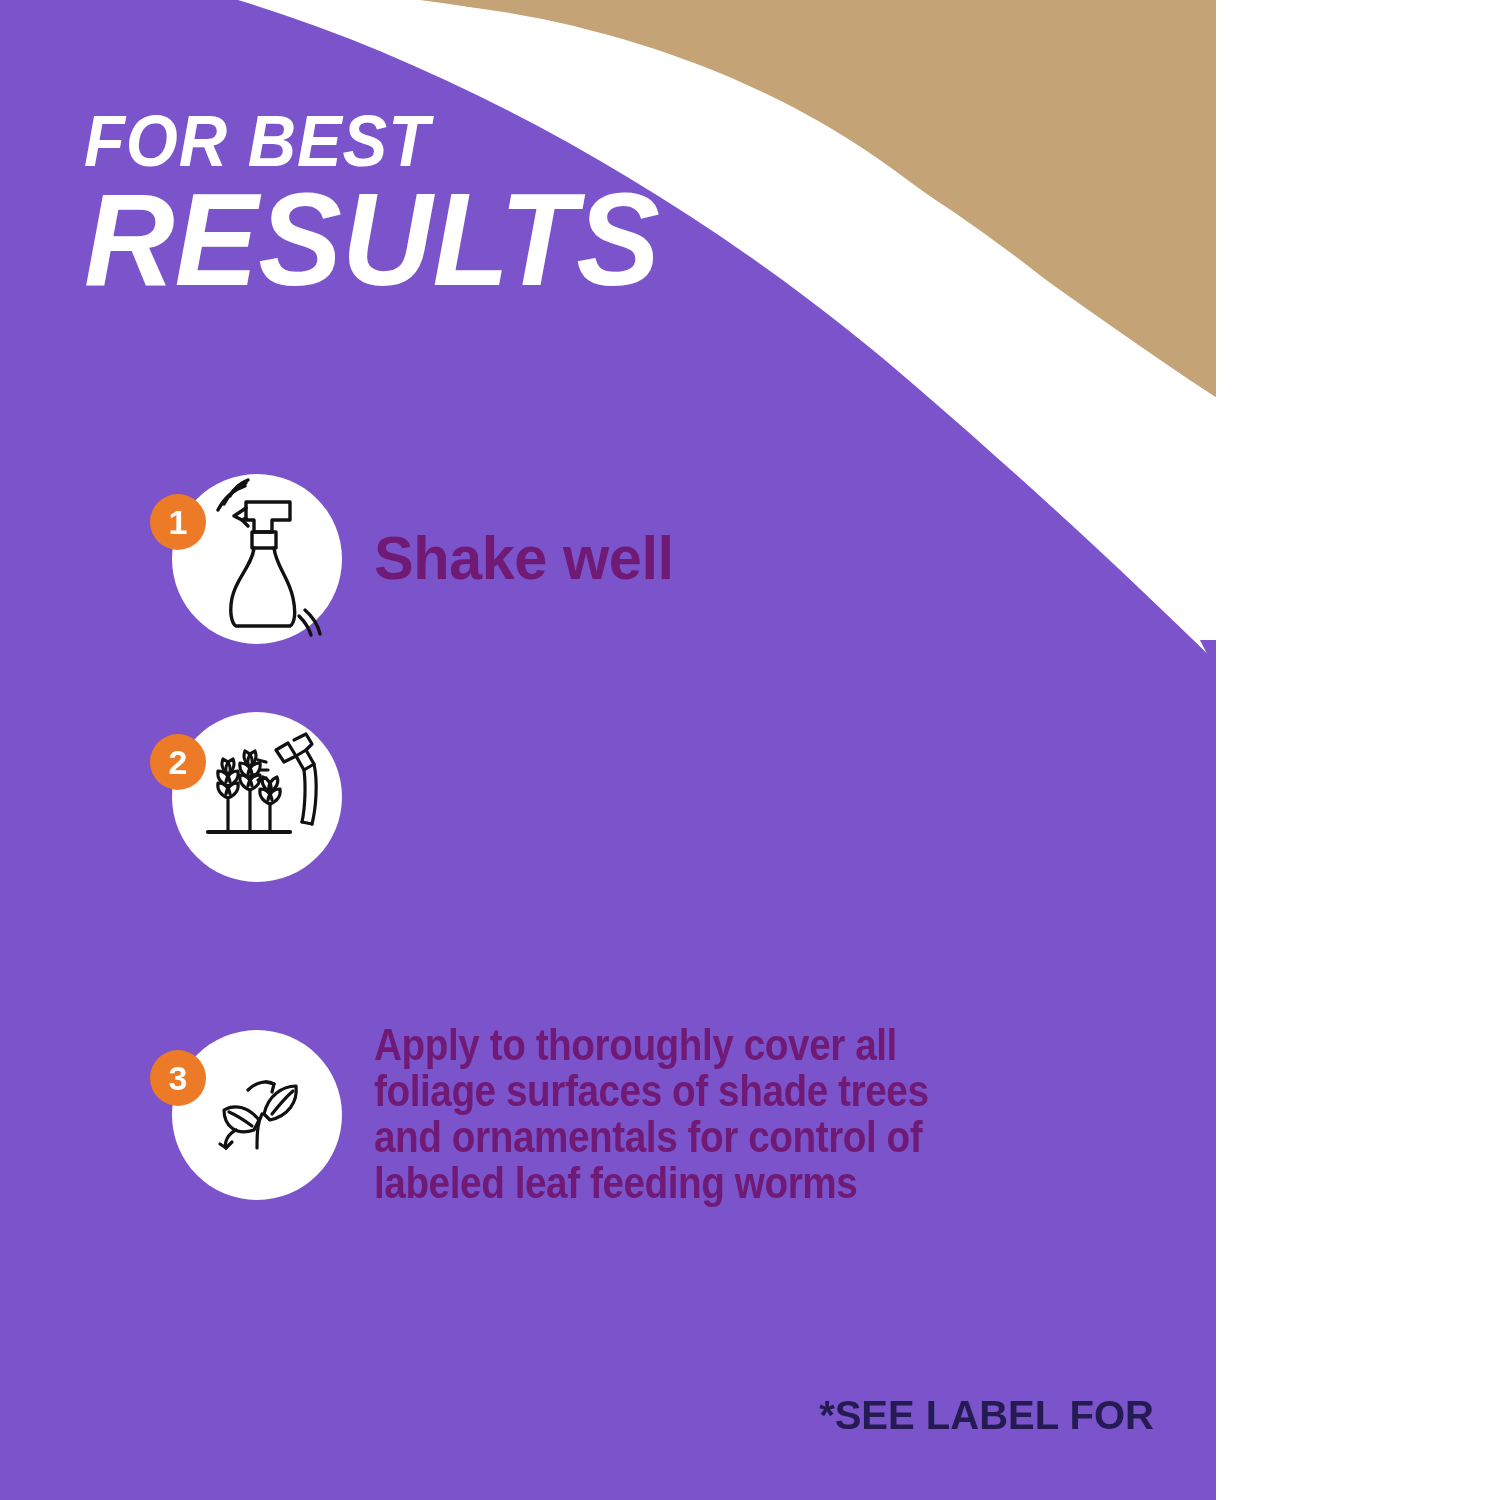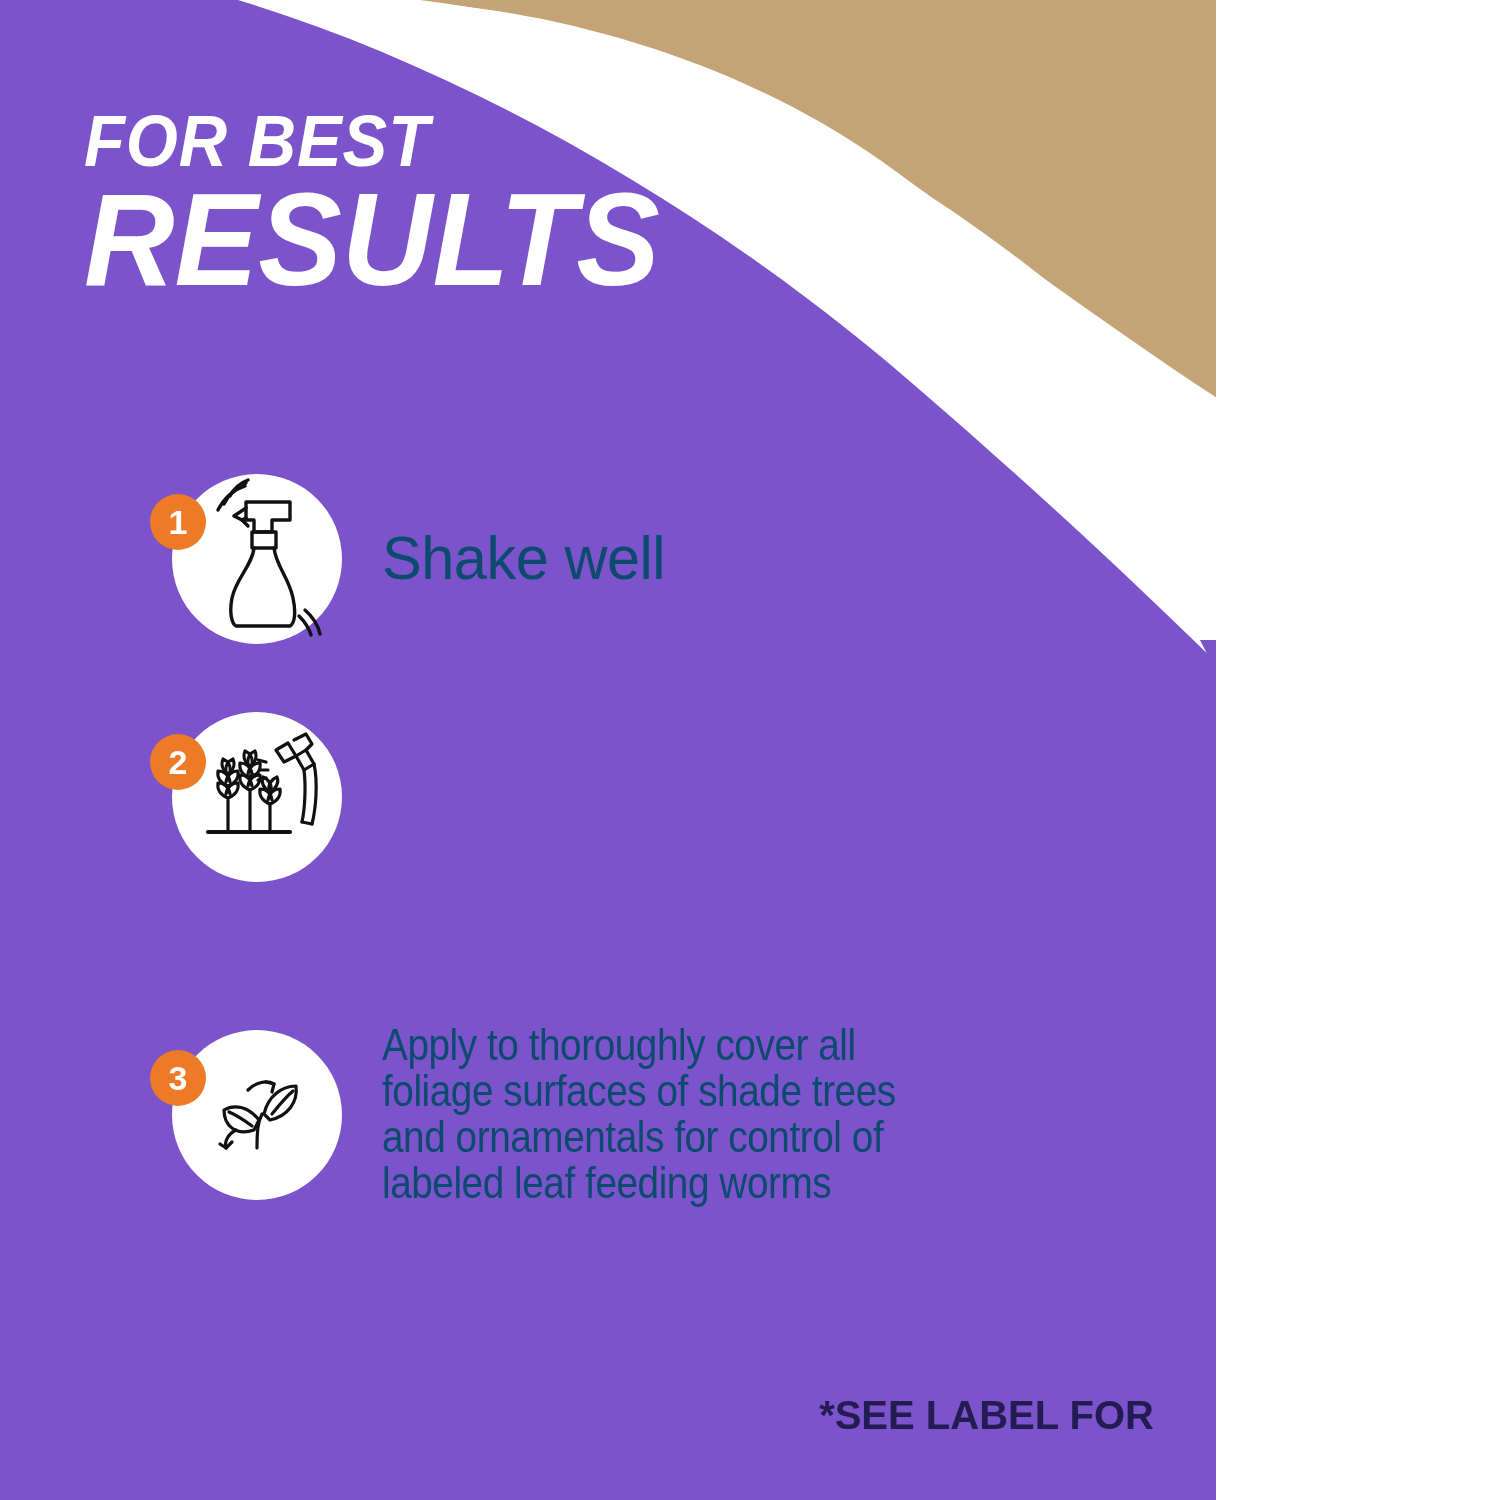--- a/index.html
+++ b/index.html
@@ -108,23 +108,23 @@
     font-size: 34px;
     line-height: 56px;
     text-align: center;
     z-index: 3;
     font-family: "Liberation Sans", sans-serif;
   }
   .step-2 .step-badge { top: 34px; }
   .step-3 .step-badge { top: 32px; }
 
   .step-text {
-    color: #0c4a6e;
-    font-weight: normal;
-    margin-left: 40px;
+    color: #701a75;
+    font-weight: bold;
+    margin-left: 32px;
     line-height: 1.05;
     letter-spacing: -0.5px;
   }
   .step-text span { display: block; transform: scaleX(0.88); transform-origin: left center; }
   .step-1 .step-text { font-size: 62px; }
   .step-1 .step-text span { transform: scaleX(0.96); }
   .step-2 .step-text { font-size: 64px; }
   .step-3 .step-text { font-size: 44px; }
 
   

